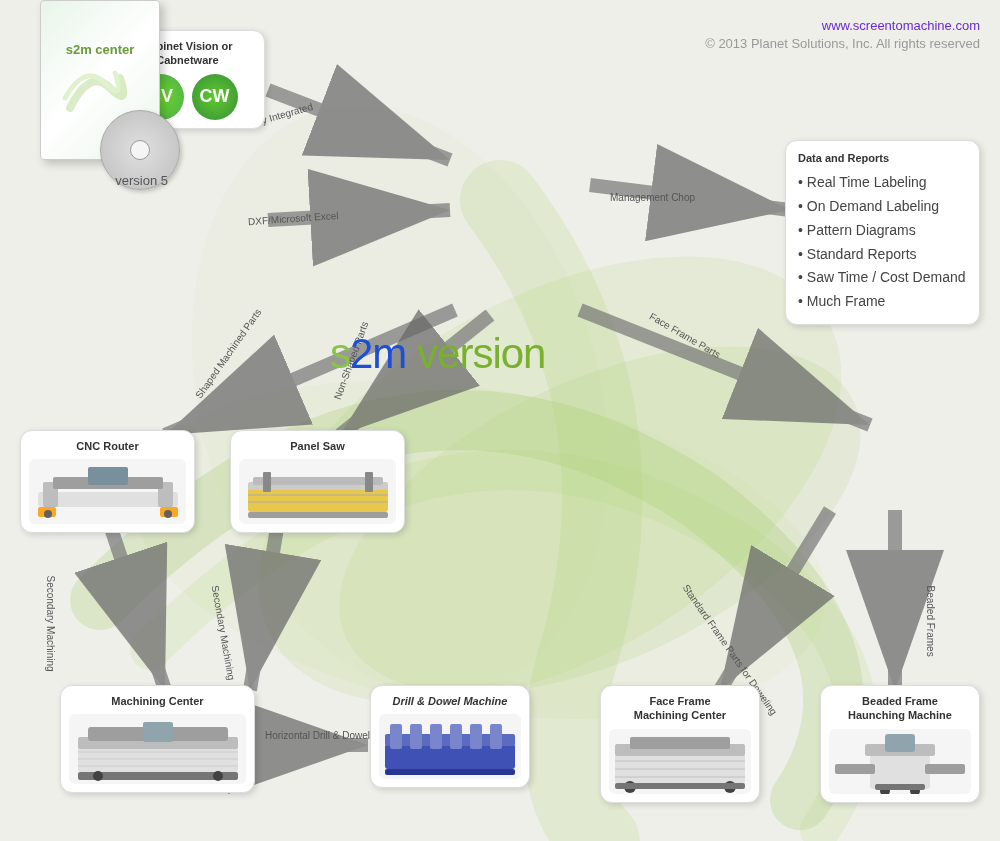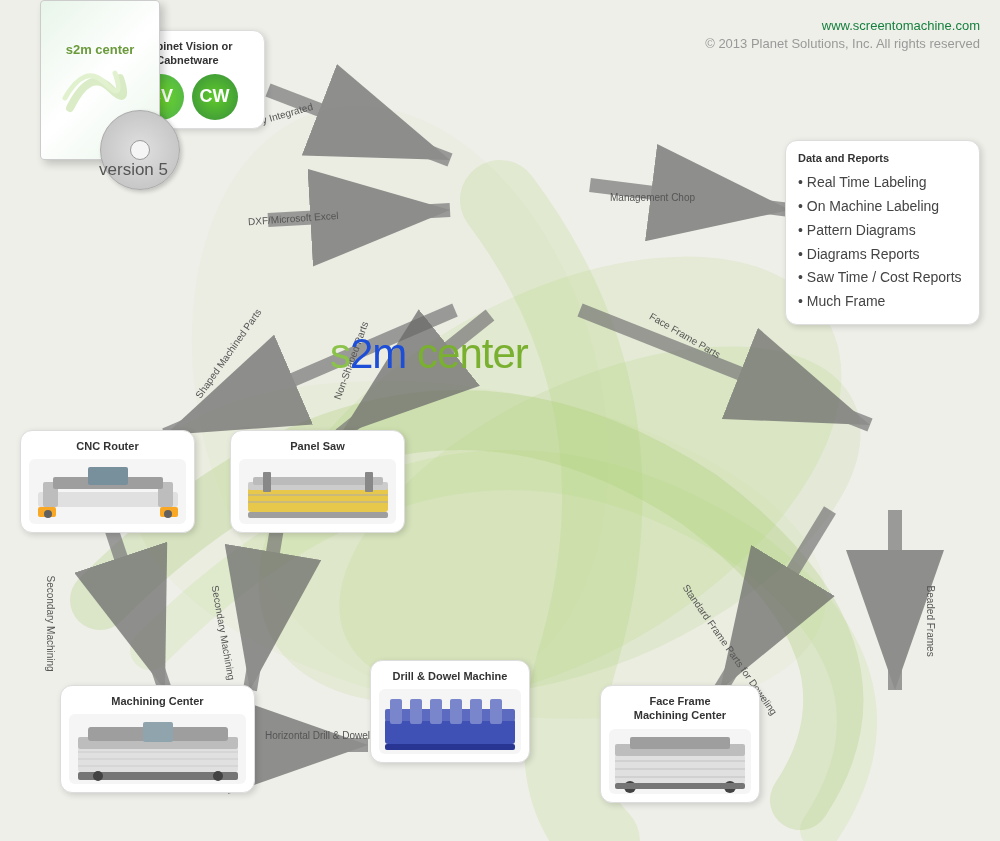--- a/index.html
+++ b/index.html
@@ -25,21 +25,21 @@
       top: 0; left: 0;
       width: 100%; height: 100%;
       z-index: 1;
     }
 
     
     .website-url {
       position: absolute;
       top: 18px; right: 20px;
       font-size: 13px;
-      color: #15803d;
+      color: #6d28d9;
     }
     .copyright {
       position: absolute;
       top: 36px; right: 20px;
       font-size: 13px;
       color: #999;
     }
 
     
     .box {
@@ -119,22 +119,23 @@
     }
 
     
     .box-machining {
       top: 685px; left: 60px;
       width: 195px;
     }
 
     
     .box-drill {
-      top: 660px; left: 370px;
+      top: 685px; left: 370px;
       width: 160px;
+      font-style: italic;
     }
 
     
     .box-faceframe {
       top: 685px; left: 600px;
       width: 160px;
     }
 
     
     .box-beaded {
@@ -355,38 +356,38 @@
       <div class="pkg-box">
         <div class="pkg-title">s2m center</div>
         <svg class="pkg-swirl" viewBox="0 0 80 60">
           <path d="M 10 50 Q 30 10 50 30 Q 70 50 60 20" stroke="#8bc34a" stroke-width="8" fill="none" stroke-linecap="round"></path>
           <path d="M 5 40 Q 25 5 45 25 Q 65 45 55 15" stroke="#a5d668" stroke-width="5" fill="none" stroke-linecap="round"></path>
         </svg>
       </div>
       <div class="pkg-disk">
         <div class="pkg-disk-inner"></div>
       </div>
-      <div style="position:absolute; bottom:10px; right:12px; font-size:17px; color:#555;">version 5</div>
+      <div style="position:absolute; bottom:2px; right:12px; font-size:13px; color:#555;">version 5</div>
     </div>
   </div>
 
   <div class="box box-data">
     <div class="box-title">Data and Reports</div>
     <ul class="data-list">
       <li>Real Time Labeling</li>
-      <li>On Machine Labeling</li>
+      <li>On Demand Labeling</li>
       <li>Pattern Diagrams</li>
-      <li>Diagrams Reports</li>
-      <li>Saw Time / Cost Reports</li>
+      <li>Standard Reports</li>
+      <li>Saw Time / Cost Demand</li>
       <li>Much Frame</li>
     </ul>
   </div>
 
   <div class="s2m-logo">
-    <span style="color:#8bc34a;">s</span><span style="color:#1d4ed8;">2m</span> <span style="color:#7ab030;">center</span>
+    <span style="color:#8bc34a;">s</span><span style="color:#1d4ed8;">2m</span> <span style="color:#7ab030;">version</span>
   </div>
 
   <div class="box box-cnc">
     <div class="box-title">CNC Router</div>
     <div class="machine-img">
       <svg width="150" height="60" viewBox="0 0 150 60">
 
         <rect x="5" y="30" width="140" height="15" rx="3" fill="#e0e0e0"></rect>
         <rect x="10" y="20" width="15" height="25" rx="2" fill="#bdbdbd"></rect>
         <rect x="125" y="20" width="15" height="25" rx="2" fill="#bdbdbd"></rect>
@@ -467,14 +468,31 @@
         <circle cx="20" cy="58" r="6" fill="#424242"></circle>
         <circle cx="120" cy="58" r="6" fill="#424242"></circle>
         <rect x="5" y="54" width="130" height="6" rx="2" fill="#757575"></rect>
         <line x1="5" y1="32" x2="135" y2="32" stroke="#ccc" stroke-width="1.5"></line>
         <line x1="5" y1="40" x2="135" y2="40" stroke="#ccc" stroke-width="1.5"></line>
         <line x1="5" y1="48" x2="135" y2="48" stroke="#ccc" stroke-width="1.5"></line>
       </svg>
     </div>
   </div>
 
+  <div class="box box-beaded">
+    <div class="box-title" style="white-space: pre-line;">Beaded Frame
+Haunching Machine</div>
+    <div class="machine-img">
+      <svg width="140" height="65" viewBox="0 0 140 65">
+
+        <rect x="40" y="20" width="60" height="40" rx="3" fill="#e0e0e0"></rect>
+        <rect x="35" y="15" width="70" height="12" rx="2" fill="#bdbdbd"></rect>
+        <rect x="5" y="35" width="40" height="10" rx="2" fill="#9e9e9e"></rect>
+        <rect x="95" y="35" width="40" height="10" rx="2" fill="#9e9e9e"></rect>
+        <rect x="55" y="5" width="30" height="18" rx="3" fill="#90a4ae"></rect>
+        <circle cx="55" cy="62" r="5" fill="#424242"></circle>
+        <circle cx="85" cy="62" r="5" fill="#424242"></circle>
+        <rect x="45" y="55" width="50" height="6" rx="2" fill="#757575"></rect>
+      </svg>
+    </div>
+  </div>
 
 </div>
 
 </body></html>

